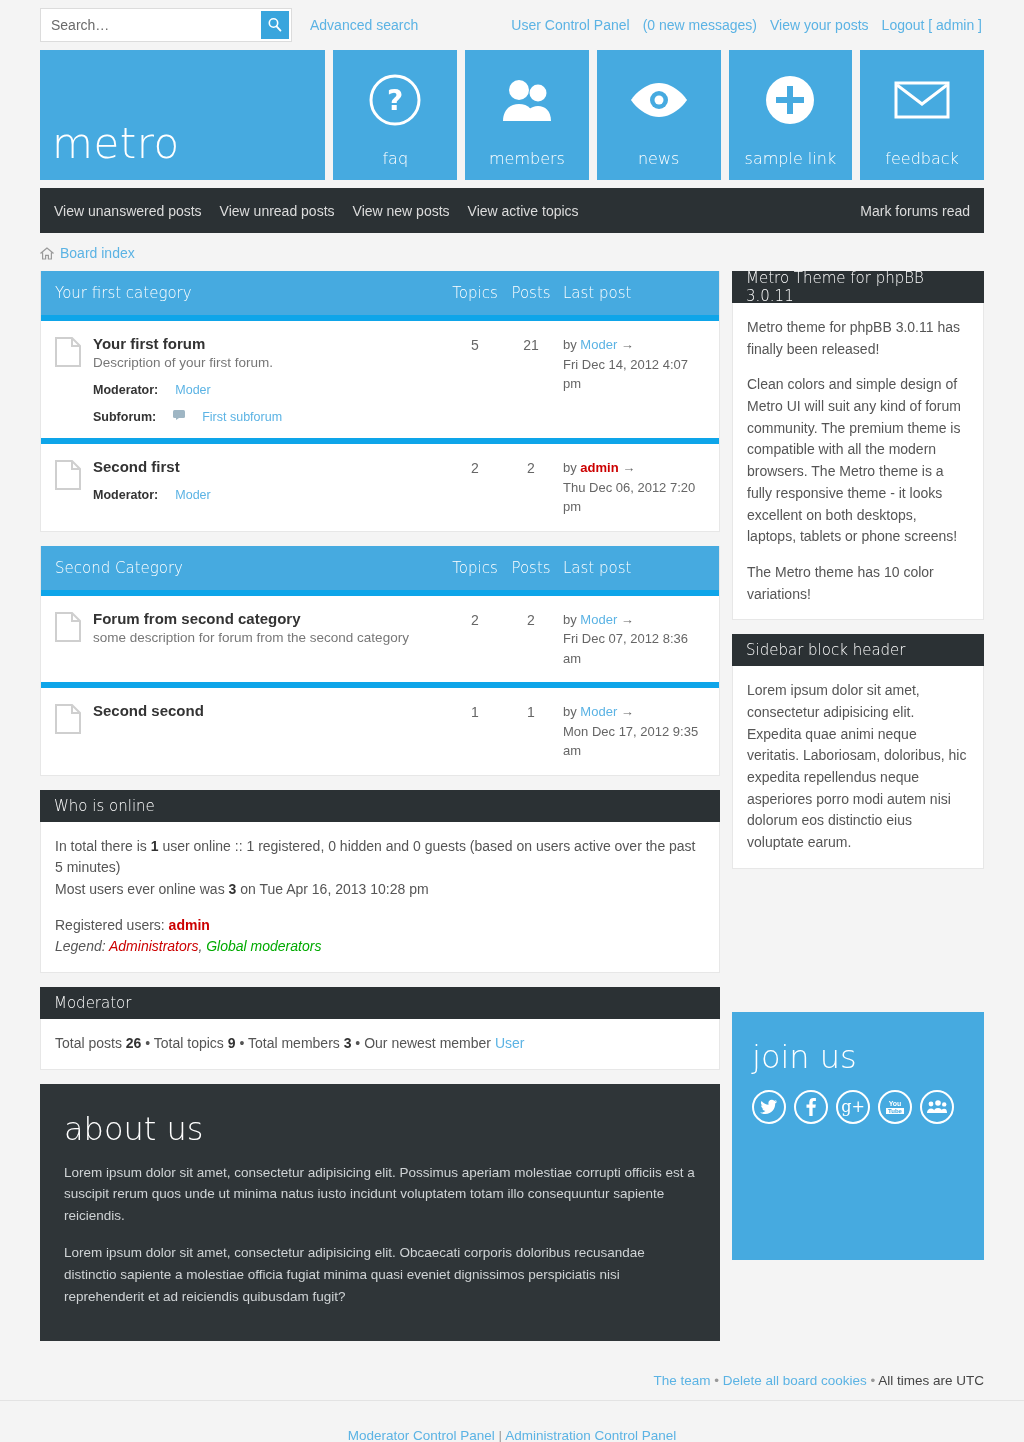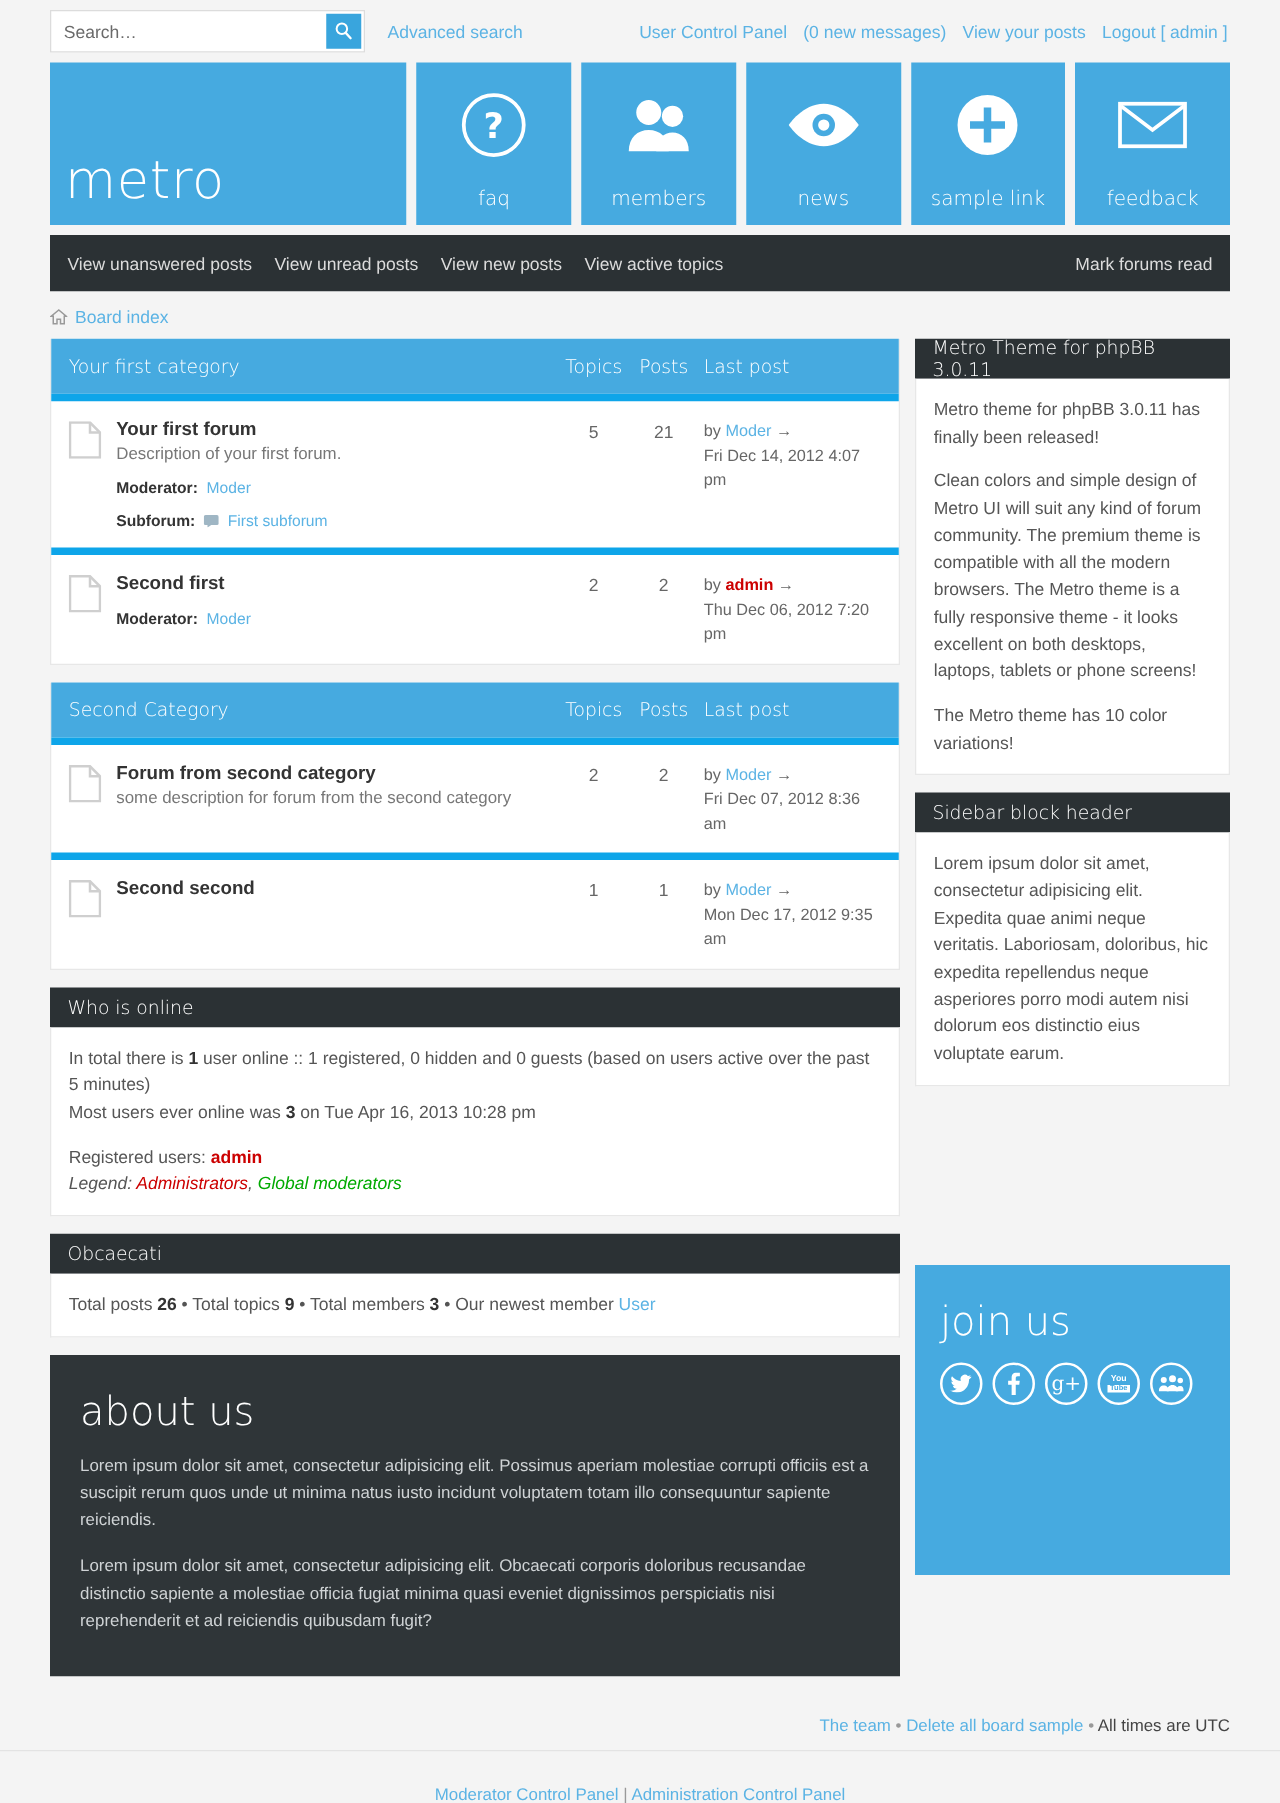--- a/index.html
+++ b/index.html
@@ -117,21 +117,21 @@
     padding: 14px 14px 14px 14px;
     border-top: 6px solid #0ea5e9;
   }
   .cat .frow:first-of-type { border-top: 0; }
   .fticon { width: 38px; padding-top: 2px; flex: 0 0 38px; }
   .finfo { flex: 1; padding-right: 8px; }
   .ftitle { font-size: 15px; font-weight: bold; color: #333; }
   .fdesc { font-size: 13.5px; color: #777; margin-top: 3px; }
   .fmeta { font-size: 12.5px; color: #333; margin-top: 9px; font-weight: bold; }
   .fmeta a { font-weight: normal; }
-  .fmeta .line { margin-top: 13px; display: flex; align-items: center; gap: 7px; }
+  .fmeta .line { margin-top: 13px; display: flex; align-items: flex-start; gap: 17px; }
   .fnum { width: 56px; text-align: center; font-size: 14px; color: #666; padding-top: 2px; }
   .flast { width: 146px; font-size: 13px; color: #666; line-height: 1.5; padding-left: 4px; padding-top: 0px; }
   .flast .by { color: #666; }
   .flast .user-admin { color: #cc0000; font-weight: bold; }
   .flast .arrow { color: #666; }
 
   
   .panel { margin-bottom: 14px; }
   .panel-head {
     background: #2b3134; color: #fff;
@@ -446,21 +446,21 @@
           <div>
             <span>Registered users: </span><a class="red" href="#">admin</a>
           </div>
           <div class="legend">
             <span>Legend: </span><a class="adm" href="#" style="color:#cc0000">Administrators</a><span>, </span><a class="gm" href="#" style="color:#00aa00">Global moderators</a>
           </div>
         </div>
       </div>
 
       <div class="panel">
-        <div class="panel-head">Obcaecati</div>
+        <div class="panel-head">Moderator</div>
         <div class="panel-body">
           <span>Total posts </span><b>26</b><span> • Total topics </span><b>9</b><span> • Total members </span><b>3</b><span> • Our newest member </span><a href="#">User</a>
         </div>
       </div>
 
       <div class="about">
         <h2>about us</h2>
         <p>Lorem ipsum dolor sit amet, consectetur adipisicing elit. Possimus aperiam molestiae corrupti officiis est a suscipit rerum quos unde ut minima natus iusto incidunt voluptatem totam illo consequuntur sapiente reiciendis.</p>
         <p>Lorem ipsum dolor sit amet, consectetur adipisicing elit. Obcaecati corporis doloribus recusandae distinctio sapiente a molestiae officia fugiat minima quasi eveniet dignissimos perspiciatis nisi reprehenderit et ad reiciendis quibusdam fugit?</p>
       </div>
@@ -511,21 +511,21 @@
               <circle cx="17.2" cy="4.4" r="2.2" fill="#fff"></circle>
                 <path d="M13.6 13c0-2.8 1.6-4.3 3.6-4.3S20 10.2 20 13z" fill="#fff"></path>
             </svg>
           </a>
         </div>
       </div>
     </div>
   </div>
 
   <div class="foot-links" style="margin-top:18px">
-    <a href="#">The team</a><span class="sep"> • </span><a href="#">Delete all board sample</a><span class="sep"> • </span><span style="color:#444">All times are UTC</span>
+    <a href="#">The team</a><span class="sep"> • </span><a href="#">Delete all board cookies</a><span class="sep"> • </span><span style="color:#444">All times are UTC</span>
   </div>
 
   <div class="footer">
     <div>
       <a href="#">Moderator Control Panel</a><span class="sep"> | </span><a href="#">Administration Control Panel</a>
     </div>
     <div class="row2" style="color:#444">It is currently Thu Apr 18, 2013 1:26 pm</div>
 
   </div>
 </div>

